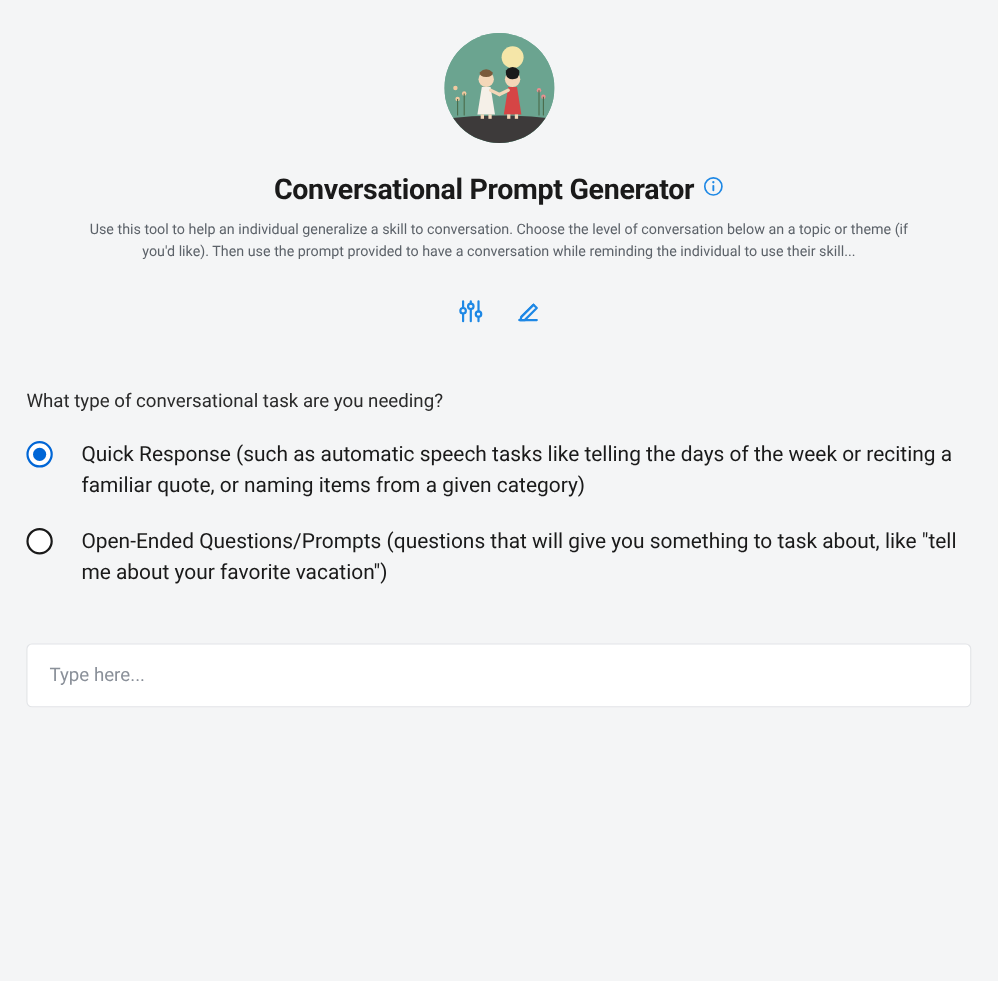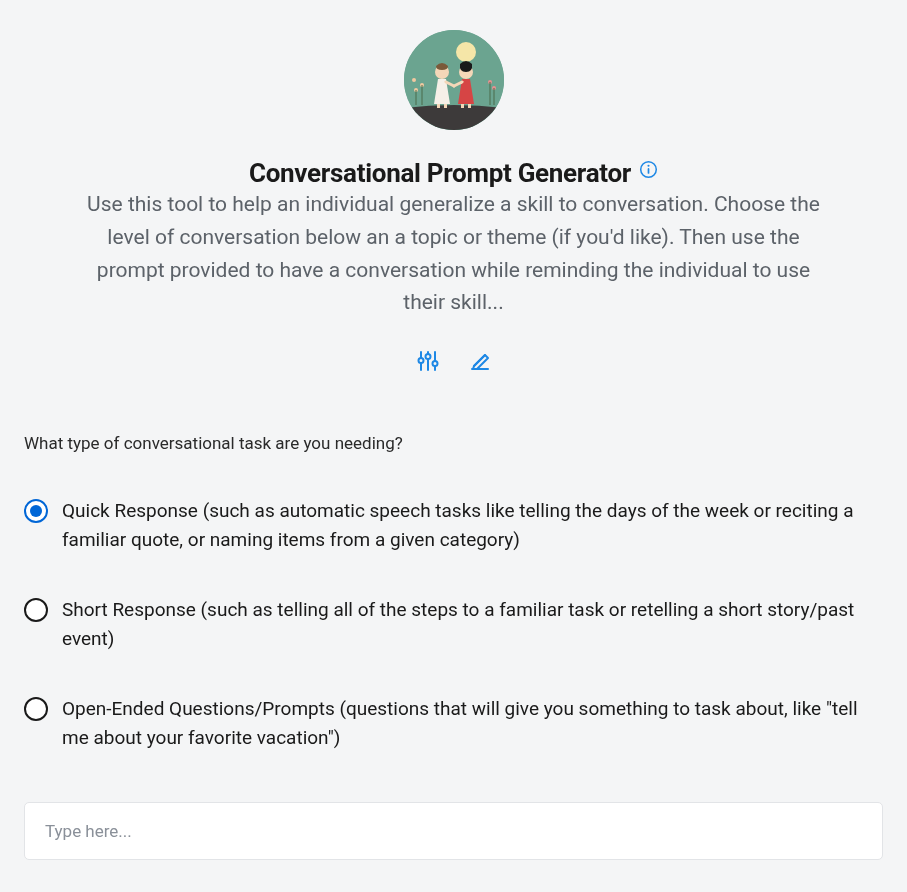--- a/index.html
+++ b/index.html
@@ -31,37 +31,38 @@
       margin-bottom: 28px;
     }
     .avatar svg {
       width: 100%;
       height: 100%;
     }
     .title-row {
       display: flex;
       align-items: center;
       gap: 8px;
+      margin-bottom: 12px;
       justify-content: flex-end;
     }
     h1 {
       font-size: 26px;
       font-weight: 700;
       color: #1a1a1a;
       letter-spacing: -0.3px;
     }
     .info-icon {
       width: 19px;
       height: 19px;
       flex-shrink: 0;
       position: relative;
       top: -4px;
     }
     .description {
-      font-size: 21px;
+      font-size: 13px;
       line-height: 1.56;
       color: #5c6269;
       max-width: 750px;
       margin: 0 auto 24px auto;
     }
     .action-icons {
       display: flex;
       gap: 28px;
       justify-content: center;
       margin-top: 6px;
@@ -79,23 +80,22 @@
     }
     .radio-group {
       display: flex;
       flex-direction: column;
       gap: 22px;
       margin-bottom: 50px;
     }
     .radio-option {
       display: flex;
       align-items: flex-start;
-      gap: 14px;
+      gap: 26px;
       cursor: pointer;
-      margin-top: 20px;
     }
     .radio-circle {
       flex-shrink: 0;
       width: 24px;
       height: 24px;
       border-radius: 50%;
       border: 2px solid #1a1a1a;
       background: #fff;
       position: relative;
       margin-top: 2px;
@@ -212,24 +212,20 @@
 
 <div>
   <div class="question-label">What type of conversational task are you needing?</div>
   <div class="radio-group">
 
     <label class="radio-option">
       <span class="radio-circle selected"></span>
       <span class="radio-label">Quick Response (such as automatic speech tasks like telling the days of the week or reciting a familiar quote, or naming items from a given category)</span>
     </label>
 
-    <label class="radio-option">
-      <span class="radio-circle"></span>
-      <span class="radio-label">Short Response (such as telling all of the steps to a familiar task or retelling a short story/past event)</span>
-    </label>
 
     <label class="radio-option">
       <span class="radio-circle"></span>
       <span class="radio-label">Open-Ended Questions/Prompts (questions that will give you something to task about, like "tell me about your favorite vacation")</span>
     </label>
 
 
 
   </div>
 </div>

